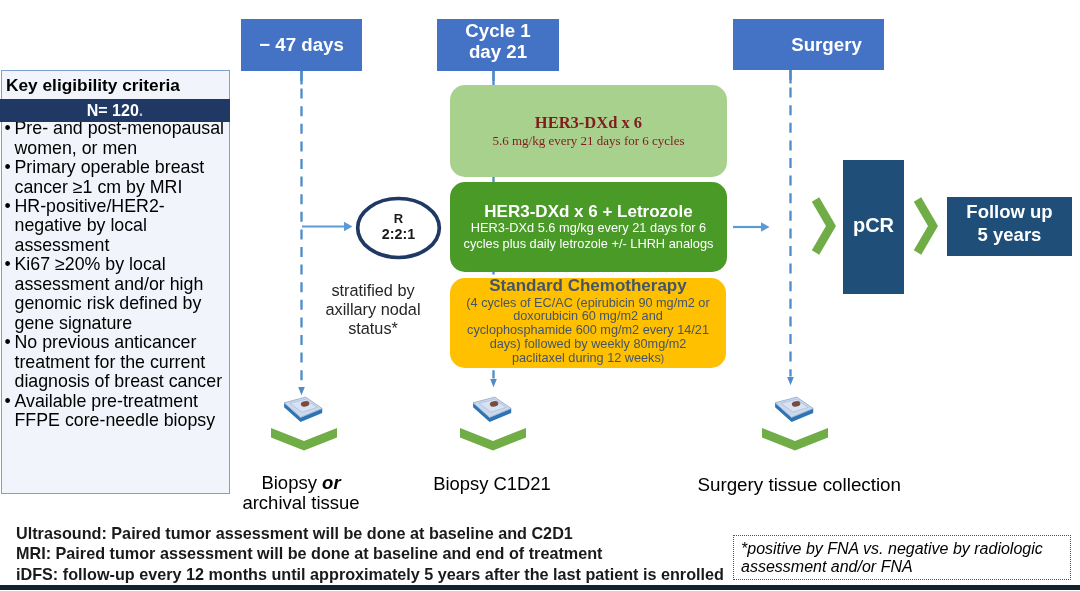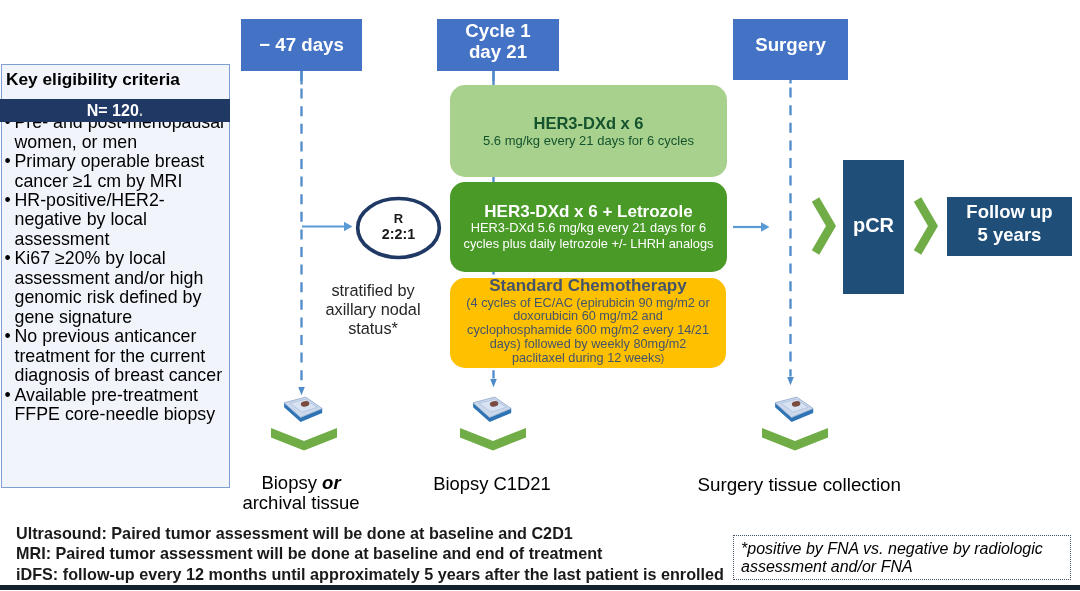--- a/index.html
+++ b/index.html
@@ -55,39 +55,39 @@
     <polygon points="-19.4,-4.7 2.2,-10.4 18.7,1 -2.9,9.9" fill="#ccd9ec" stroke="#8fa8cc" stroke-width="0.8"></polygon>
     <polygon points="-13.6,-4.2 1.9,-8.2 13.9,-0.1 -1.6,4.7" fill="#d7e2f2" stroke="#a8bcd8" stroke-width="0.7"></polygon>
     <ellipse cx="1.6" cy="-3.6" rx="4.3" ry="2.7" fill="#7a4b3e" transform="rotate(-12 1.6 -3.6)"></ellipse>
   </g>
   <polygon points="762,428 795,441 828,428 828,437.5 795,450.5 762,437.5" fill="#70ad47"></polygon>
 </svg>
 
 <div class="abs" style="left:0;top:54px;width:230px;height:23px;background:#1f3864;color:#fff;
      font-weight:bold;font-size:16px;line-height:23px;text-align:center;z-index:3;margin-top:45px;">N= 120<span style="color:#bfbfbf;">.</span></div>
 
-<div class="abs" style="left:1px;top:64px;width:229px;height:424px;background:#f1f5fb;
+<div class="abs" style="left:1px;top:70px;width:229px;height:424px;background:#f1f5fb;
      border:1.4px solid #7f9fd0;box-sizing:border-box;z-index:2;">
   <div style="font-weight:bold;font-size:17.3px;color:#000;margin:4px 0 0 4px;">Key eligibility criteria</div>
   <div style="position:absolute;left:3.5px;top:48.2px;font-size:17.8px;color:#000;line-height:19.45px;">
     <div style="padding-left:9px;position:relative;"><span style="position:absolute;left:-1px;top:0;">•</span>Pre- and post-menopausal<br>women, or men</div>
     <div style="padding-left:9px;position:relative;"><span style="position:absolute;left:-1px;top:0;">•</span>Primary operable breast<br>cancer ≥1 cm by MRI</div>
     <div style="padding-left:9px;position:relative;"><span style="position:absolute;left:-1px;top:0;">•</span>HR-positive/HER2-<br>negative by local<br>assessment</div>
     <div style="padding-left:9px;position:relative;"><span style="position:absolute;left:-1px;top:0;">•</span>Ki67 ≥20% by local<br>assessment and/or high<br>genomic risk defined by<br>gene signature</div>
     <div style="padding-left:9px;position:relative;"><span style="position:absolute;left:-1px;top:0;">•</span>No previous anticancer<br>treatment for the current<br>diagnosis of breast cancer</div>
     <div style="padding-left:9px;position:relative;"><span style="position:absolute;left:-1px;top:0;">•</span>Available pre-treatment<br>FFPE core-needle biopsy</div>
   </div>
 </div>
 
 <div class="bluebox abs" style="left:241px;top:19px;width:121px;height:52px;font-size:18.7px;line-height:52px;">− 47 days</div>
 <div class="bluebox abs" style="left:437px;top:19px;width:122px;height:52px;font-size:18.7px;line-height:21.2px;padding-top:1px;box-sizing:border-box;">Cycle 1<br>day 21</div>
-<div class="bluebox abs" style="left:733px;top:19px;width:115px;height:61px;font-size:18.7px;line-height:51px;">Surgery</div>
+<div class="bluebox abs" style="left:733px;top:19px;width:115px;height:51px;font-size:18.7px;line-height:51px;padding-left:36px;">Surgery</div>
 
 <div class="abs" style="left:450px;top:85px;width:277px;height:92px;background:#a9d18e;border-radius:15px;
-     z-index:2;text-align:center;color:#14532d;">
+     z-index:2;text-align:center;color:#7f1d1d;font-family:Liberation Serif, serif;">
   <div style="margin-top:28.3px;font-size:16.5px;font-weight:bold;line-height:20px;">HER3-DXd x 6</div>
   <div style="font-size:13px;line-height:16px;">5.6 mg/kg every 21 days for 6 cycles</div>
 </div>
 <div class="abs" style="left:450px;top:182px;width:277px;height:90px;background:#4a9a28;border-radius:15px;
      z-index:2;text-align:center;color:#ffffff;">
   <div style="margin-top:19.5px;font-size:17px;font-weight:bold;line-height:20px;">HER3-DXd x 6 + Letrozole</div>
   <div style="margin-top:-1.5px;font-size:12.8px;line-height:15.8px;">HER3-DXd 5.6 mg/kg every 21 days for 6<br>cycles plus daily letrozole +/- LHRH analogs</div>
 </div>
 <div class="abs" style="left:450px;top:278px;width:276px;height:90px;background:#ffc000;border-radius:15px;
      z-index:2;text-align:center;color:#44546a;">

